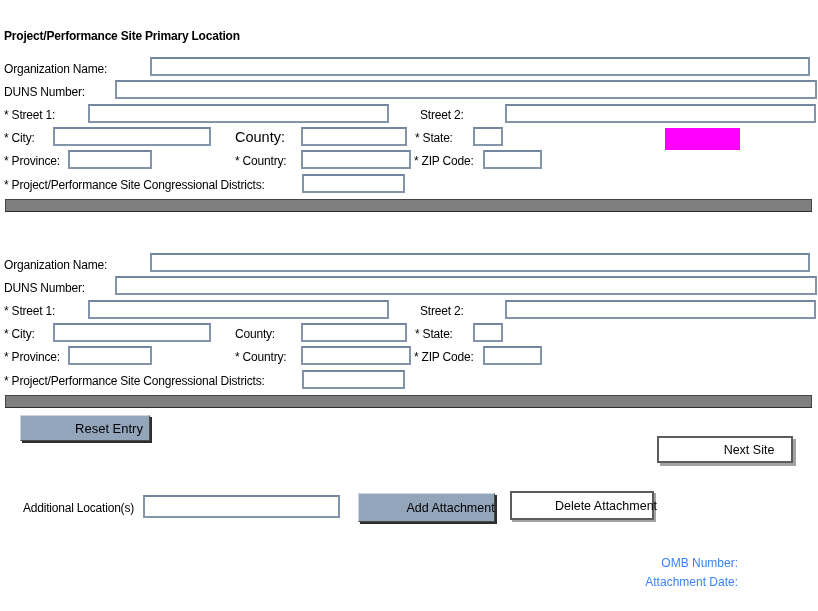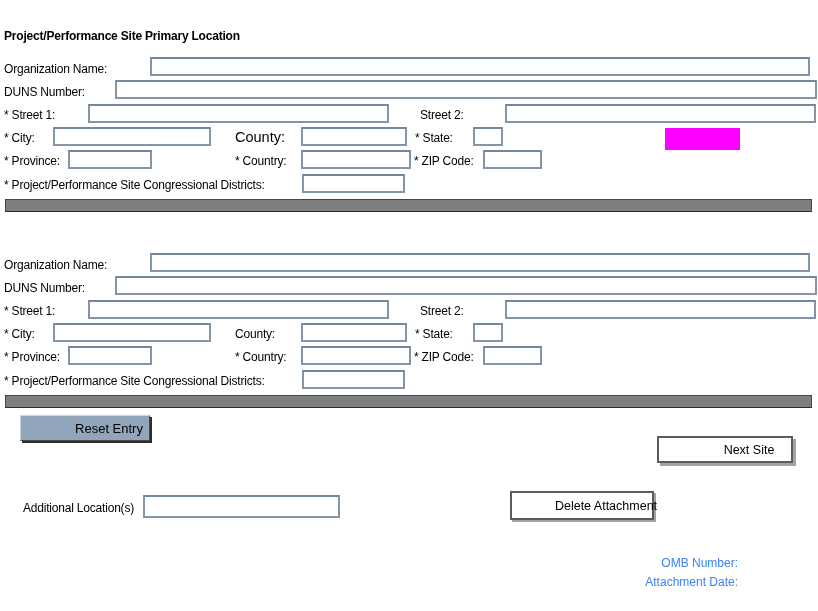--- a/index.html
+++ b/index.html
@@ -94,20 +94,21 @@
 
   <div class="bar" style="top:395px;"></div>
 
   <button class="btn btn-blue" style="left:20px;top:415px;width:130px;height:26px;font-size:13px;">Reset Entry</button>
 
   <button class="btn btn-white" style="left:657px;top:436px;width:136px;height:27px;">Next Site</button>
 
   <div class="lbl" style="left:4px;top:501px;margin-left:19px;">Additional Location(s)</div>
   <input class="fld" style="left: 143px; top: 495px; width: 197px; height: 23px;" value="">
 
+  <button class="btn btn-blue" style="left:358px;top:493px;width:137px;height:29px;">Add Attachment</button>
   <button class="btn btn-white" style="left:510px;top:491px;width:144px;height:29px;box-shadow:2px 2px 0 #a3a3a3;">Delete Attachment</button>
 
   <div class="footer-block">
     <div>OMB Number:</div>
     <div>Attachment Date:</div>
   </div>
 
 </div>
 
 </body></html>

